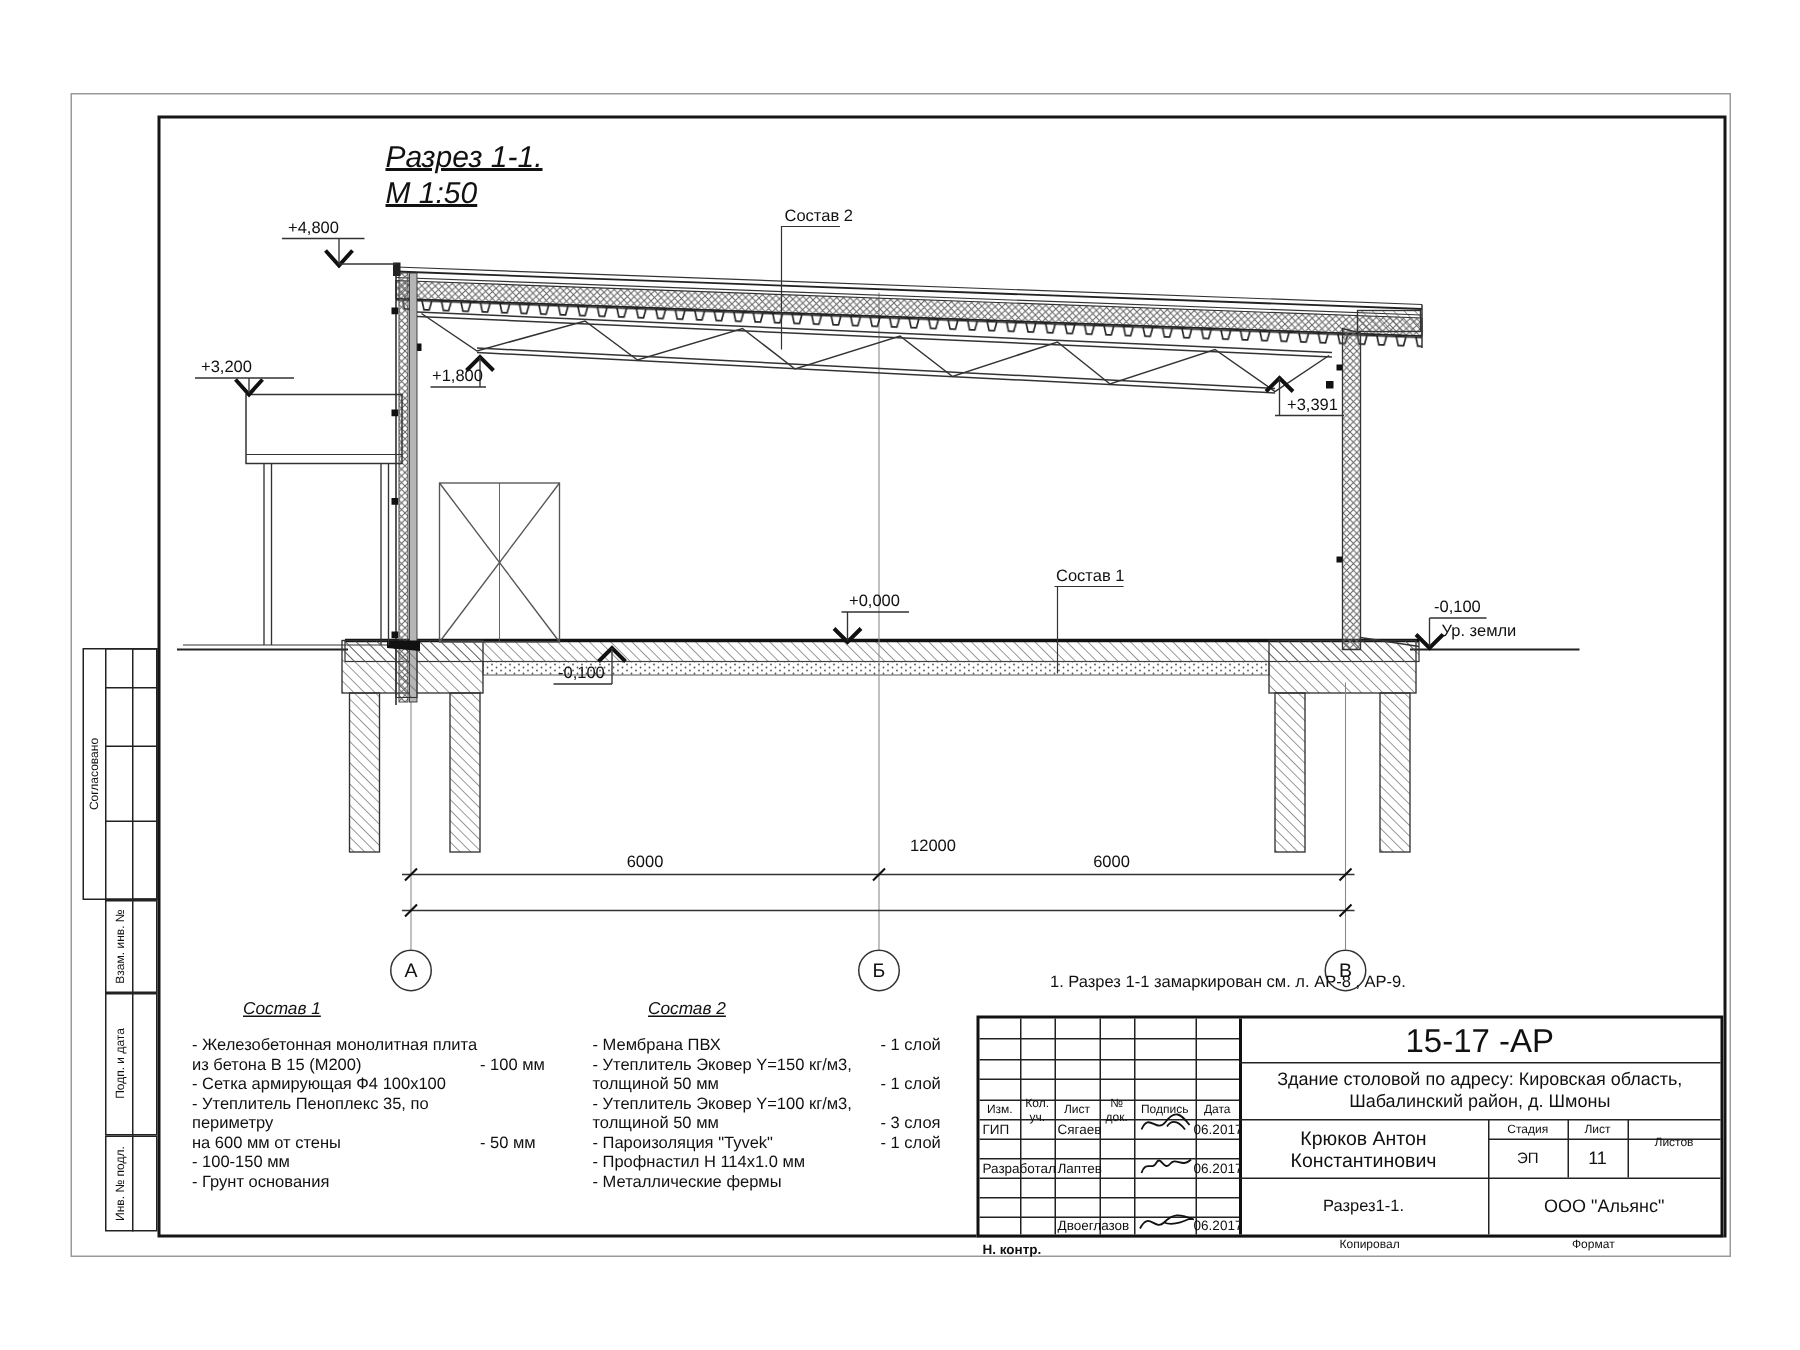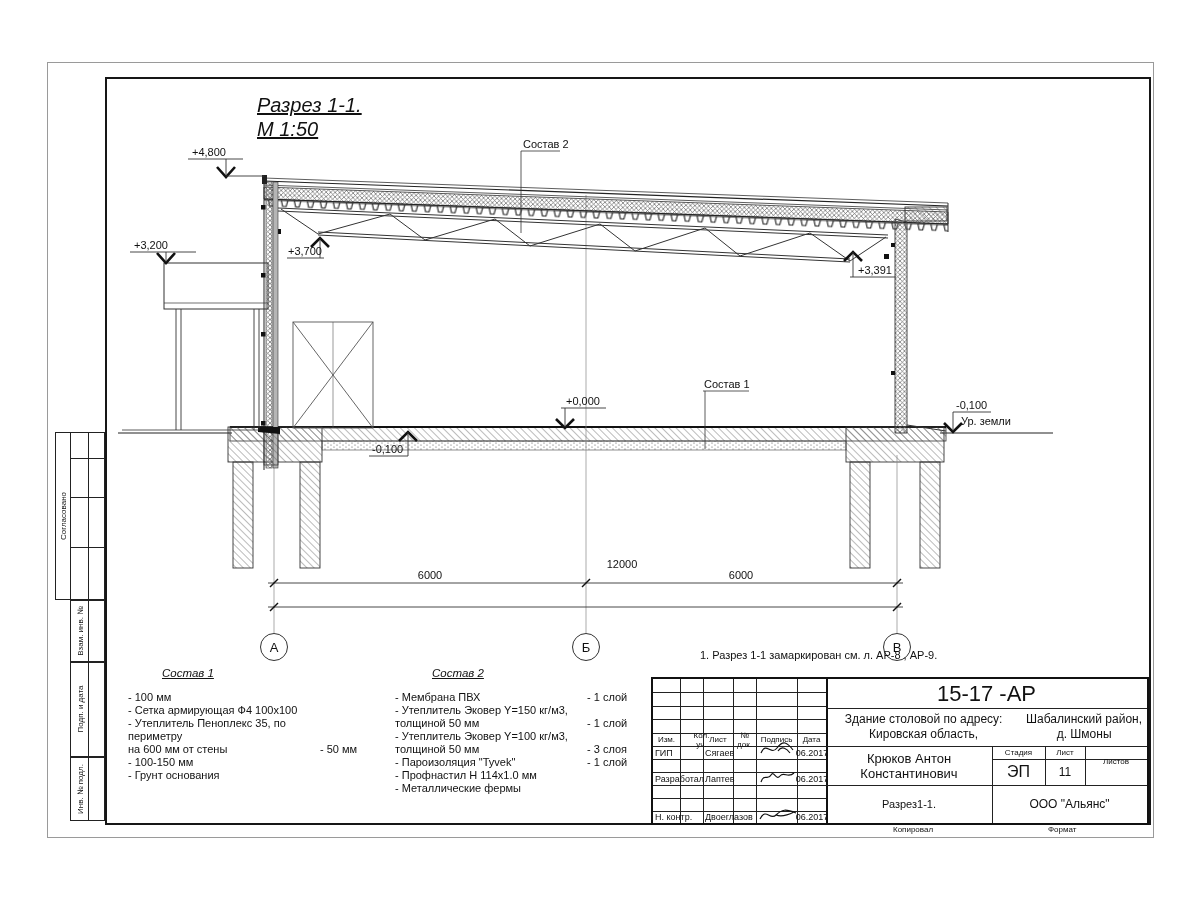--- a/index.html
+++ b/index.html
@@ -194,21 +194,21 @@
     </g>
   </svg>
 
   <div class="t title" style="left:257px;top:93px;">
     <span>Разрез 1-1.</span><br>
     <span>М 1:50</span>
   </div>
 
   <div class="t f11" style="left:192px;top:146px;">+4,800</div>
   <div class="t f11" style="left:134px;top:239px;">+3,200</div>
-  <div class="t f11" style="left:288px;top:245px;">+3,700</div>
+  <div class="t f11" style="left:288px;top:245px;">+1,800</div>
   <div class="t f11" style="left:858px;top:264px;">+3,391</div>
   <div class="t f11" style="left:566px;top:395px;">+0,000</div>
   <div class="t f11" style="left:372px;top:443px;">-0,100</div>
   <div class="t f11" style="left:956px;top:399px;">-0,100</div>
   <div class="t f11" style="left:961px;top:415px;">Ур. земли</div>
 
   <div class="t f11" style="left:523px;top:138px;">Состав 2</div>
   <div class="t f11" style="left:704px;top:378px;">Состав 1</div>
 
   <div class="t f11 ctr" style="left:430px;top:569px;">6000</div>
@@ -217,20 +217,22 @@
 
   <div class="t axis-letter" style="left:274px;top:647px;">А</div>
   <div class="t axis-letter" style="left:586px;top:647px;">Б</div>
   <div class="t axis-letter" style="left:897px;top:647px;">В</div>
 
   <div class="t f11" style="left:700px;top:649px;">1. Разрез 1-1 замаркирован см. л. АР-8 , АР-9.</div>
 
   <div class="t comp-head" style="left:162px;top:667px;">Состав 1</div>
   <div class="comp-list" style="left:128px;top:691px;width:260px;">
     <div class="comp-row">
+        <div class="comp-text">- Железобетонная  монолитная плита
+  из бетона В 15 (М200)</div>
         <div class="comp-val">- 100 мм</div>
       </div>
     <div class="comp-row">
         <div class="comp-text">- Сетка армирующая Ф4 100х100</div>
         <div class="comp-val"></div>
       </div>
     <div class="comp-row">
         <div class="comp-text">- Утеплитель Пеноплекс 35, по периметру
   на 600 мм от стены</div>
         <div class="comp-val">- 50 мм</div>
@@ -315,64 +317,64 @@
     <div class="hl" style="left:173px;top:29px;width:321px;"></div>
     <div class="hl" style="left:0;top:67px;width:494px;"></div>
     <div class="hl" style="left:0;top:80px;width:173px;"></div>
     <div class="hl" style="left:339px;top:80px;width:155px;"></div>
     <div class="hl" style="left:0;top:93px;width:173px;"></div>
     <div class="hl" style="left:0;top:106px;width:494px;"></div>
     <div class="hl" style="left:0;top:119px;width:173px;"></div>
     <div class="hl" style="left:0;top:132px;width:173px;"></div>
 
     <div class="cell lbl" style="left:0;top:54px;width:27px;height:13px;">Изм.</div>
-    <div class="cell lbl" style="left:37px;top:54px;width:23px;height:13px;">Кол. уч.</div>
+    <div class="cell lbl" style="left:27px;top:54px;width:23px;height:13px;">Кол. уч.</div>
     <div class="cell lbl" style="left:50px;top:54px;width:30px;height:13px;">Лист</div>
     <div class="cell lbl" style="left:80px;top:54px;width:23px;height:13px;text-align:center;">№ док.</div>
     <div class="cell lbl" style="left:103px;top:54px;width:41px;height:13px;">Подпись</div>
     <div class="cell lbl" style="left:144px;top:54px;width:29px;height:13px;">Дата</div>
 
     <div class="cell small" style="left:2px;top:67px;width:46px;height:13px;justify-content:flex-start;">ГИП</div>
     <div class="cell small" style="left:52px;top:67px;width:50px;height:13px;justify-content:flex-start;">Сягаев</div>
     <div class="cell small" style="left:145px;top:67px;width:28px;height:13px;">06.2017</div>
 
     <div class="cell small" style="left:2px;top:93px;width:48px;height:13px;justify-content:flex-start;">Разработал</div>
     <div class="cell small" style="left:52px;top:93px;width:36px;height:13px;justify-content:flex-start;">Лаптев</div>
     <div class="cell small" style="left:145px;top:93px;width:28px;height:13px;">06.2017</div>
 
-    <div class="cell small" style="left:2px;top:131px;width:48px;height:13px;justify-content:flex-start;">Н. контр.</div>
+    <div class="cell small" style="left:2px;top:147px;width:48px;height:13px;justify-content:flex-start;font-weight:bold;">Н. контр.</div>
     <div class="cell small" style="left:52px;top:131px;width:55px;height:13px;justify-content:flex-start;">Двоеглазов</div>
     <div class="cell small" style="left:145px;top:131px;width:28px;height:13px;">06.2017</div>
 
     <div class="sig" style="position:absolute;left:105px;top:60px;">
       <svg width="38" height="20">
           <path d="M3,14 C8,2 13,17 19,9 S29,3 35,11 M20,12 c4,-6 9,-2 12,2" stroke="#111" stroke-width="1.2" fill="none"></path>
         </svg>
     </div>
     <div class="sig" style="position:absolute;left:105px;top:88px;">
       <svg width="38" height="20">
           <path d="M3,15 C6,6 10,14 13,8 C16,3 18,14 22,9 C26,4 30,12 36,6" stroke="#111" stroke-width="1.2" fill="none"></path>
         </svg>
     </div>
     <div class="sig" style="position:absolute;left:105px;top:124px;">
       <svg width="40" height="22">
           <path d="M2,16 C8,4 12,18 18,12 S28,6 38,10 M18,12 c5,2 12,0 18,-3" stroke="#111" stroke-width="1.2" fill="none"></path>
         </svg>
     </div>
 
     <div class="cell doc-number" style="left:173px;top:0;width:321px;height:29px;">15-17 -АР</div>
-    <div class="cell" style="left:173px;top:29px;width:321px;height:38px;flex-direction:row;font-size:12px;line-height:15px;text-align:center;">
+    <div class="cell" style="left:173px;top:29px;width:321px;height:38px;flex-direction:column;font-size:12px;line-height:15px;text-align:center;">
       <div>Здание столовой по адресу: Кировская область,</div>
       <div>Шабалинский район, д. Шмоны</div>
     </div>
     <div class="cell" style="left:173px;top:67px;width:166px;height:39px;font-size:13px;">Крюков Антон Константинович</div>
     <div class="cell lbl" style="left:339px;top:67px;width:53px;height:13px;">Стадия</div>
     <div class="cell lbl" style="left:392px;top:67px;width:40px;height:13px;">Лист</div>
     <div class="cell lbl" style="left:432px;top:76px;width:62px;height:13px;">Листов</div>
-    <div class="cell" style="left:339px;top:80px;width:53px;height:26px;font-size:16px;">ЭП</div>
+    <div class="cell" style="left:339px;top:80px;width:53px;height:26px;font-size:10px;">ЭП</div>
     <div class="cell" style="left:392px;top:80px;width:40px;height:26px;font-size:12px;">11</div>
     <div class="cell" style="left:173px;top:106px;width:166px;height:38px;font-size:11px;">Разрез1-1.</div>
     <div class="cell" style="left:339px;top:106px;width:155px;height:38px;font-size:12px;">ООО "Альянс"</div>
   </div>
 
   <div class="t f8" style="left:893px;top:825px;">Копировал</div>
   <div class="t f8" style="left:1048px;top:825px;">Формат</div>
 </div>
 
 </body></html>

